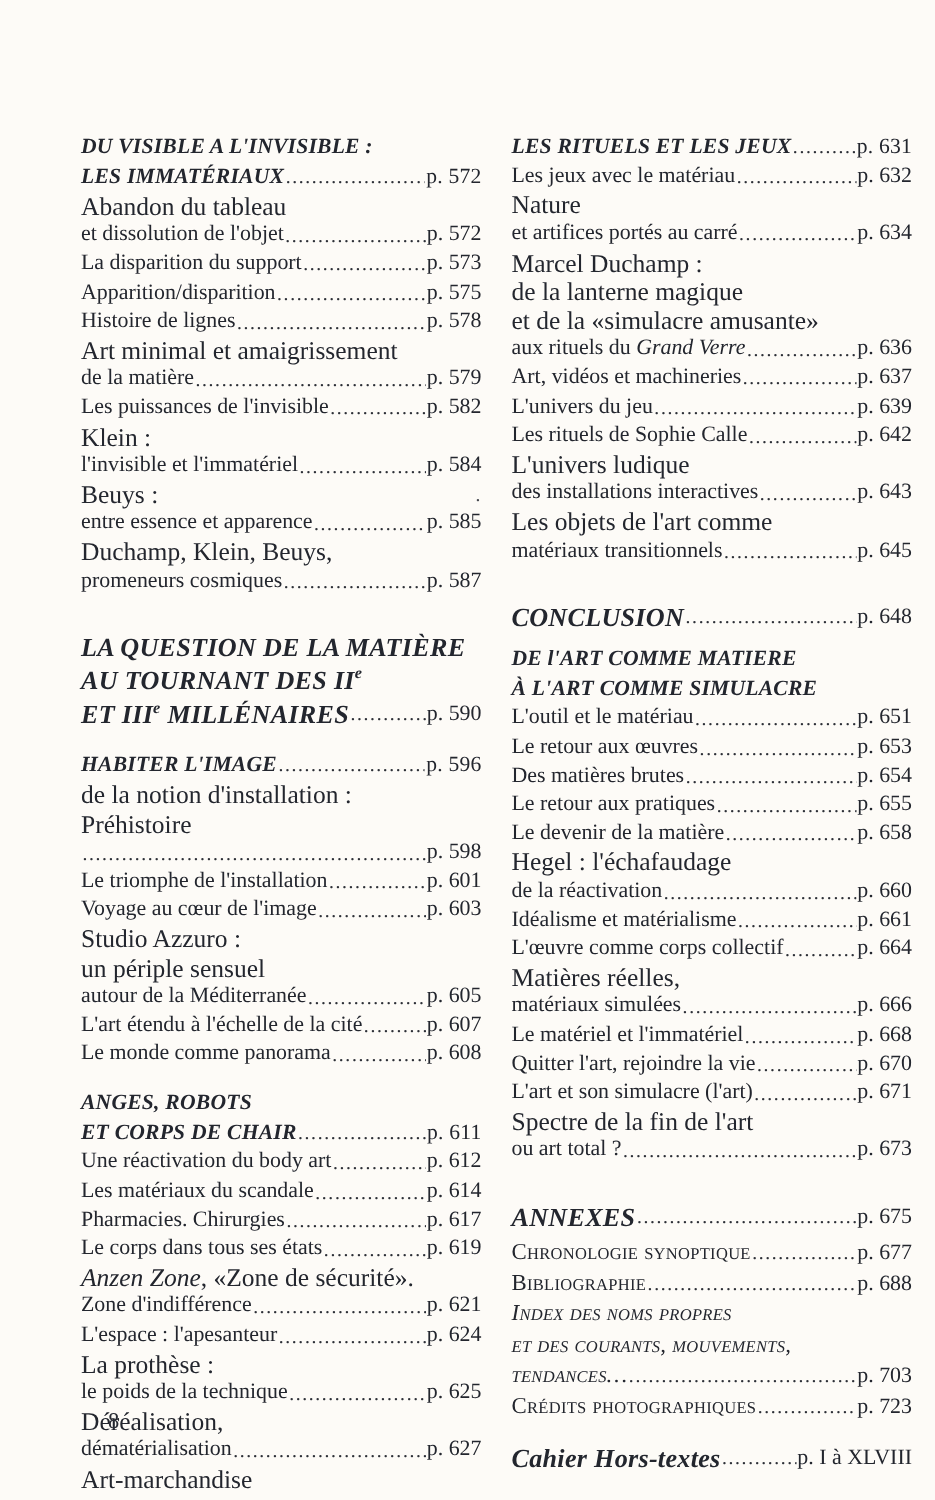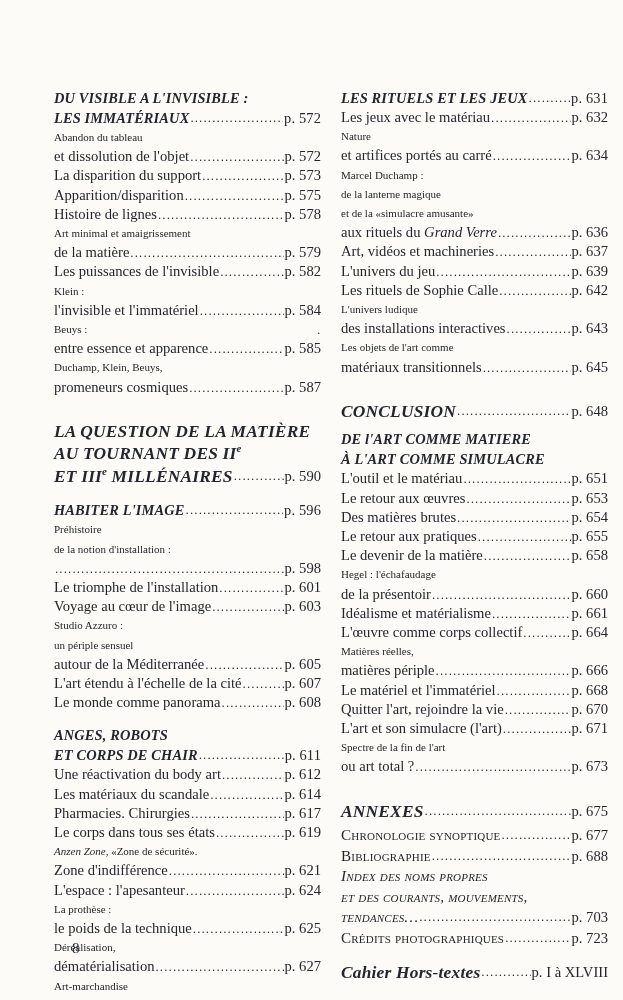--- a/index.html
+++ b/index.html
@@ -61,21 +61,21 @@
     color: #2c2f36;
   }
   .entry .pg {
     flex: 0 0 auto;
     white-space: nowrap;
     padding-left: 1px;
   }
   
   .cont {
     display: block;
-    font-size: 11px;
+    font-size: 17px;
     line-height: 19.2px;
     white-space: nowrap;
   }
   
   .sect .lbl, .sect .cont, .sect .pg {
     font-weight: bold;
     font-style: italic;
     font-size: 14.4px;
     letter-spacing: 0.15px;
   }
@@ -228,22 +228,22 @@
         </div>
         <div class="gap-md"></div>
         <div class="entry sect">
           <div class="ln">
             <span class="lbl">HABITER L'IMAGE</span>
             <span class="dots">............................................................................................</span>
             <span class="pg">p. 596</span>
           </div>
         </div>
         <div class="entry">
+          <div class="cont">de la notion d'installation :</div>
           <div class="cont">Préhistoire</div>
-          <div class="cont">de la notion d'installation :</div>
           <div class="ln">
             <span class="dots">............................................................................................</span>
             <span class="pg">p. 598</span>
           </div>
         </div>
         <div class="entry">
           <div class="ln">
             <span class="lbl">Le triomphe de l'installation</span>
             <span class="dots">............................................................................................</span>
             <span class="pg">p. 601</span>
@@ -467,21 +467,21 @@
         <div class="entry">
           <div class="ln">
             <span class="lbl">Le devenir de la matière</span>
             <span class="dots">............................................................................................</span>
             <span class="pg">p. 658</span>
           </div>
         </div>
         <div class="entry">
           <div class="cont">Hegel : l'échafaudage</div>
           <div class="ln">
-            <span class="lbl">de la présentoir</span>
+            <span class="lbl">de la réactivation</span>
             <span class="dots">............................................................................................</span>
             <span class="pg">p. 660</span>
           </div>
         </div>
         <div class="entry">
           <div class="ln">
             <span class="lbl">Idéalisme et matérialisme</span>
             <span class="dots">............................................................................................</span>
             <span class="pg">p. 661</span>
           </div>
@@ -489,21 +489,21 @@
         <div class="entry">
           <div class="ln">
             <span class="lbl">L'œuvre comme corps collectif</span>
             <span class="dots">............................................................................................</span>
             <span class="pg">p. 664</span>
           </div>
         </div>
         <div class="entry">
           <div class="cont">Matières réelles,</div>
           <div class="ln">
-            <span class="lbl">matières périple</span>
+            <span class="lbl">matériaux simulées</span>
             <span class="dots">............................................................................................</span>
             <span class="pg">p. 666</span>
           </div>
         </div>
         <div class="entry">
           <div class="ln">
             <span class="lbl">Le matériel et l'immatériel</span>
             <span class="dots">............................................................................................</span>
             <span class="pg">p. 668</span>
           </div>

